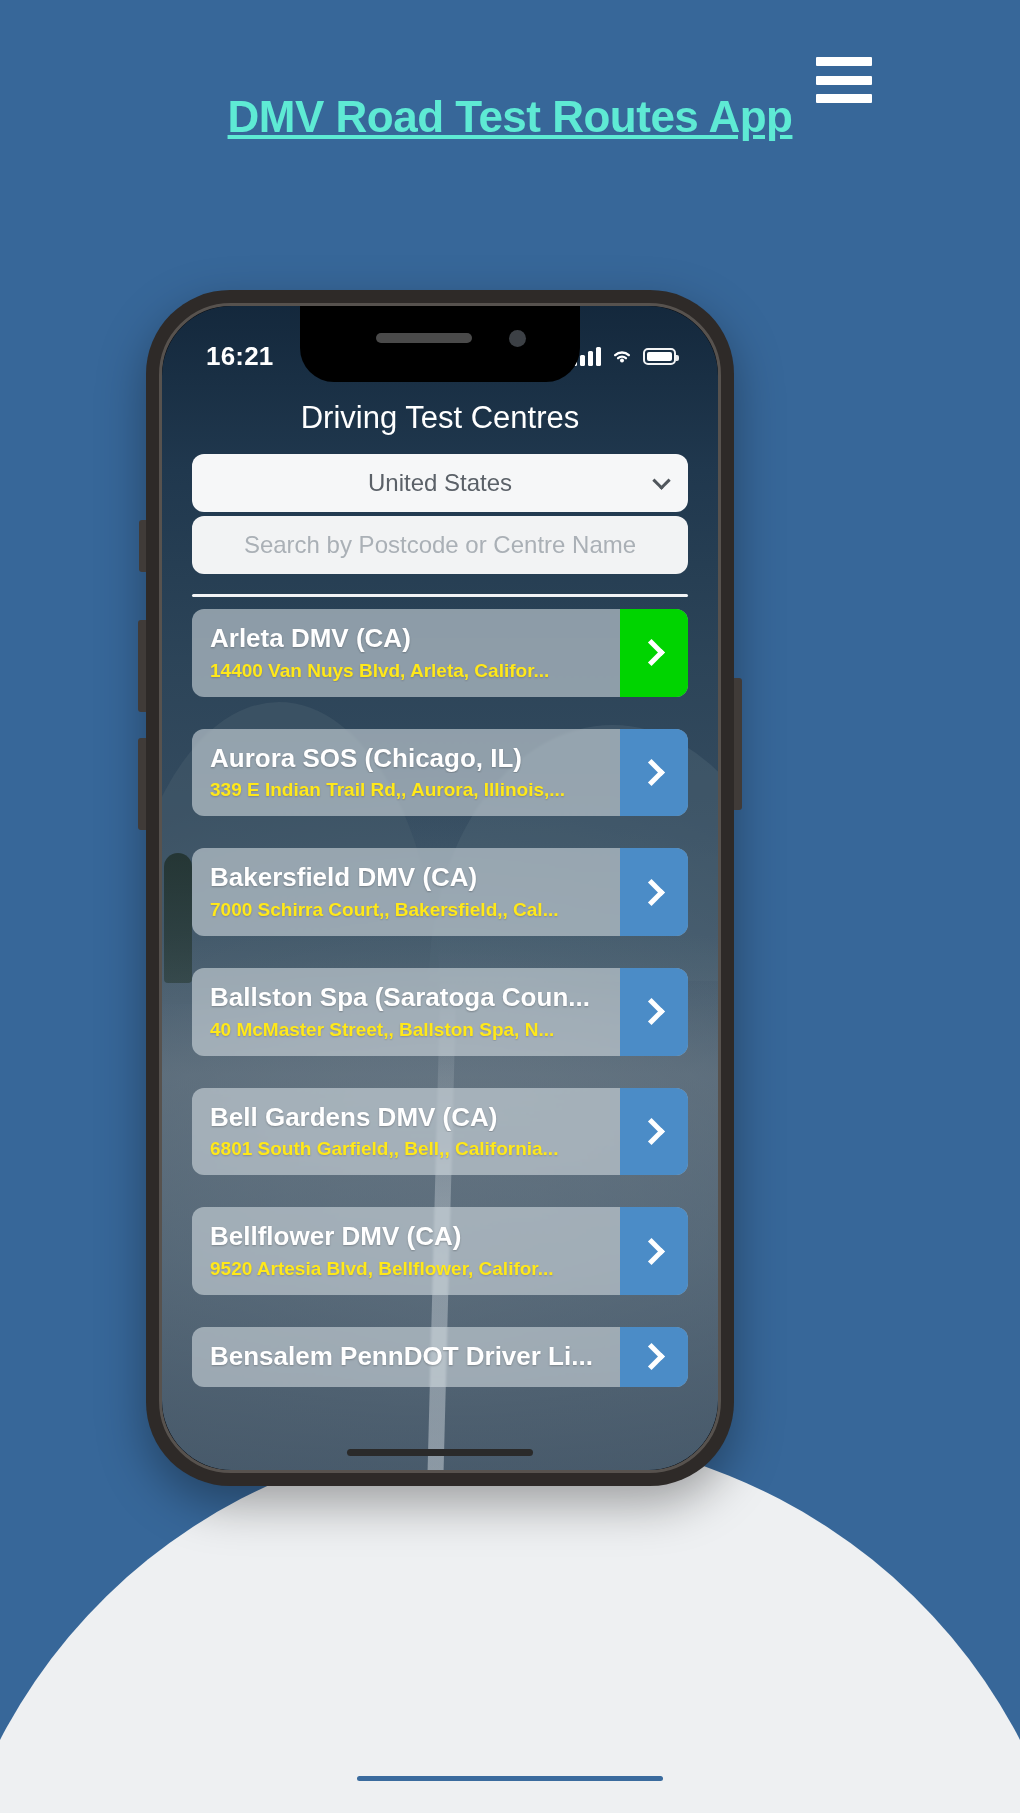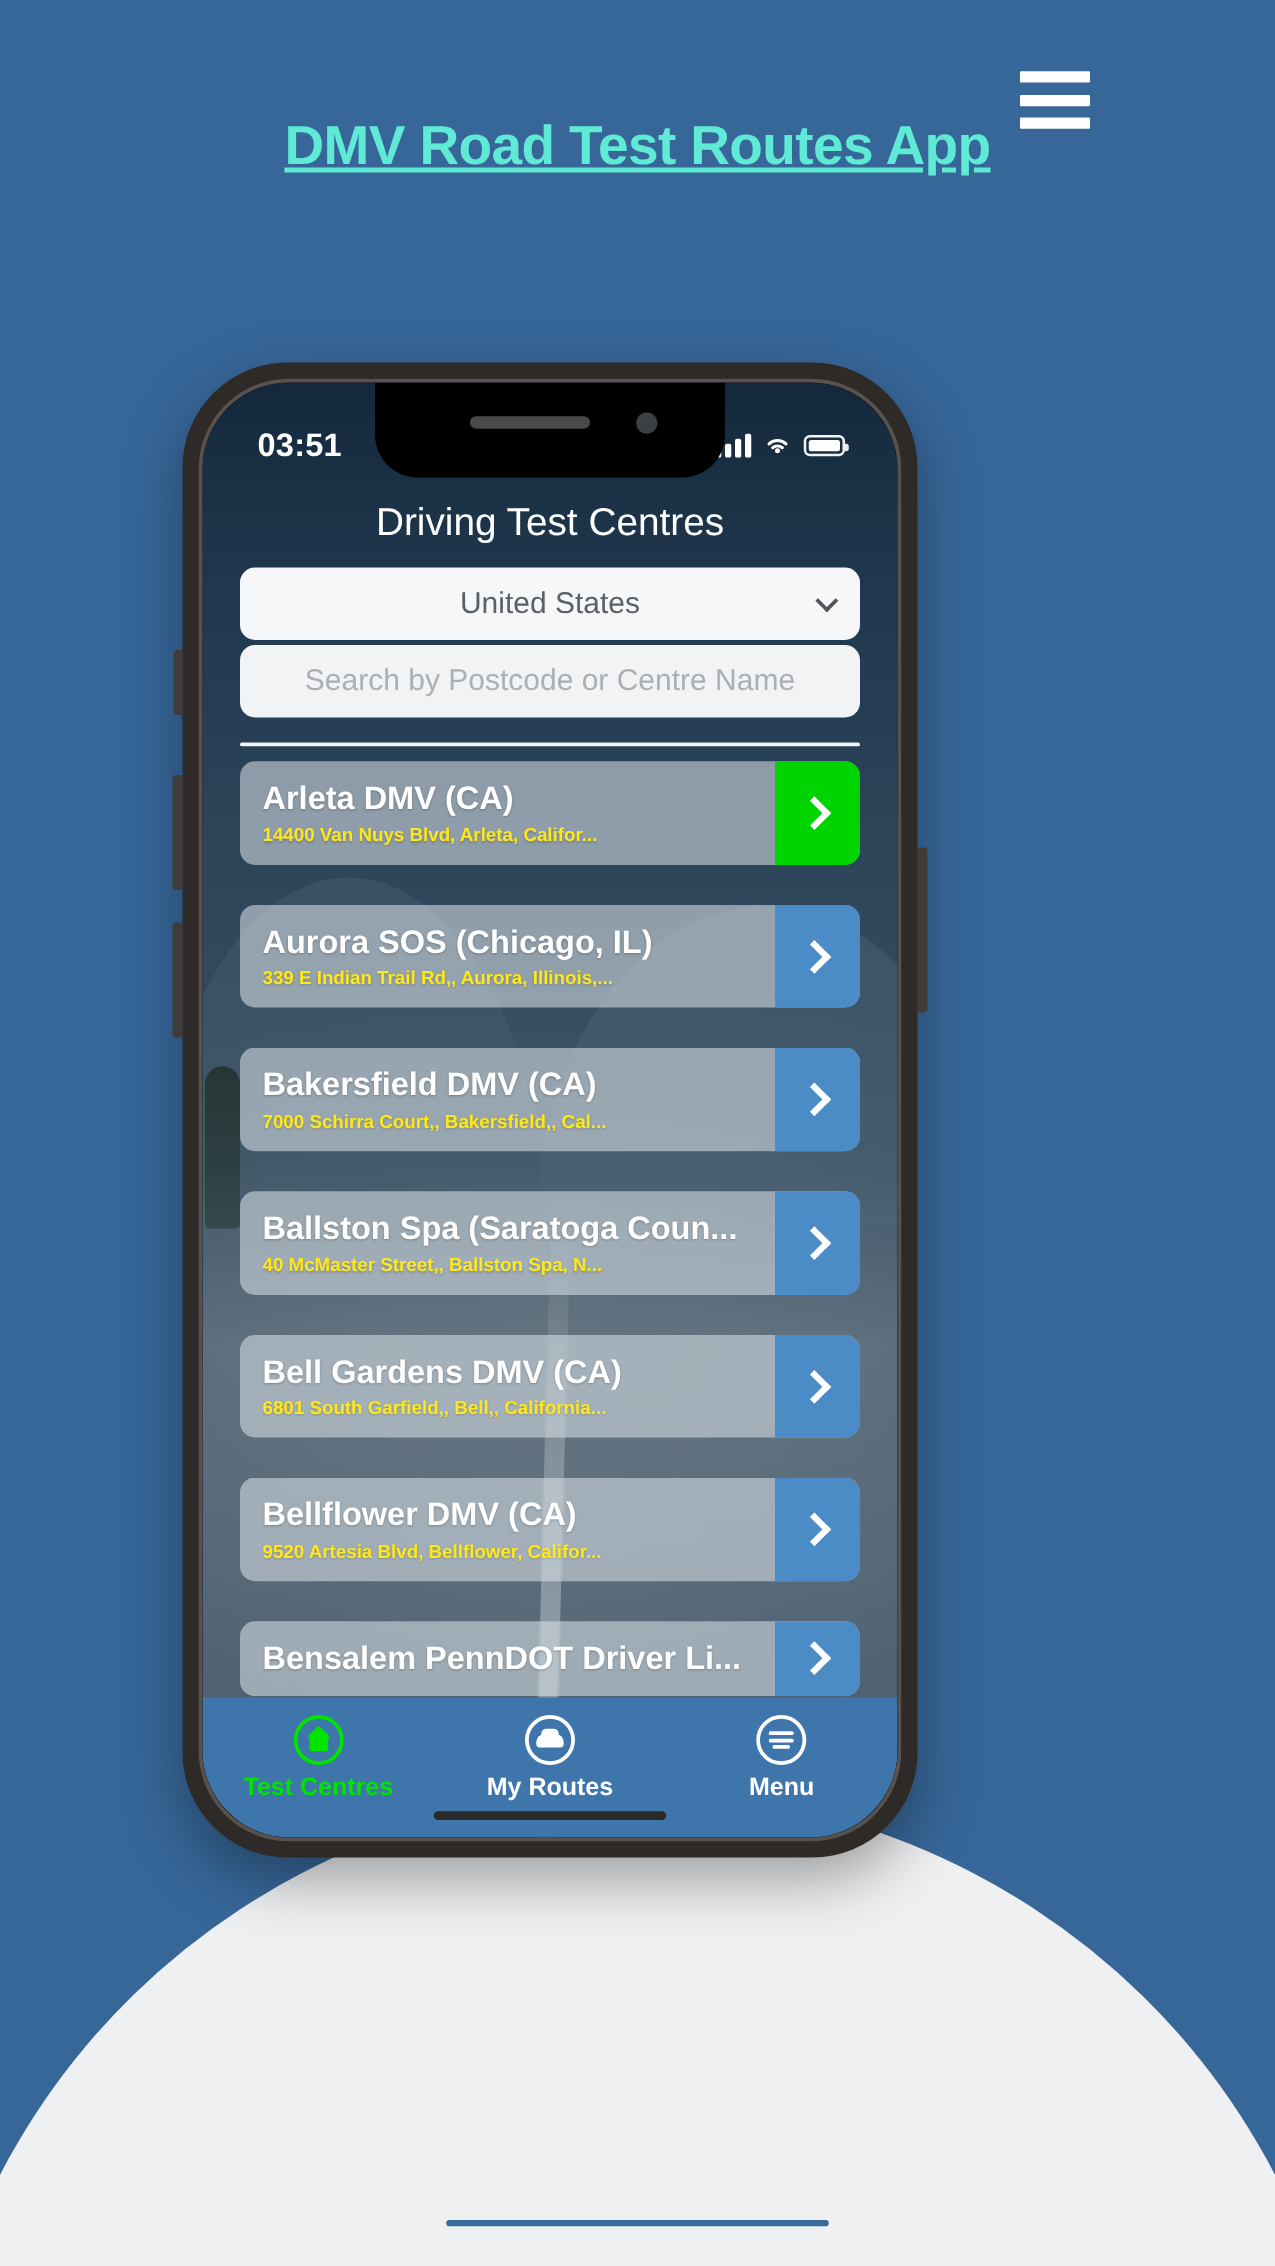--- a/index.html
+++ b/index.html
@@ -173,21 +173,21 @@
     background: rgba(214,222,228,.58);
     backdrop-filter: blur(1px);
   }
   .row-text { flex: 1; padding: 14px 18px 15px; min-width: 0; }
   .row-name {
     color: #ffffff; font-size: 26px; font-weight: 700; line-height: 1.18;
     white-space: nowrap; overflow: hidden; text-overflow: ellipsis;
     text-shadow: 0 1px 2px rgba(0,0,0,.25);
   }
   .row-addr {
-    color: #ffe81a; font-size: 15px; font-weight: 600; margin-top: 6px;
+    color: #ffe81a; font-size: 19px; font-weight: 600; margin-top: 6px;
     white-space: nowrap; overflow: hidden; text-overflow: ellipsis;
     text-shadow: 0 1px 2px rgba(0,0,0,.2);
   }
   .row-go {
     width: 68px; display: flex; align-items: center; justify-content: center;
     background: #4b8cc7; cursor: pointer;
   }
   .row-go.green { background: #00d400; }
   .chev-right {
     width: 19px; height: 19px;
@@ -258,21 +258,21 @@
       <div class="road"></div>
       <div class="road-line"></div>
       <div class="tree"></div>
 
       <div class="notch">
         <div class="notch-speaker"></div>
         <div class="notch-cam"></div>
       </div>
 
       <div class="statusbar">
-        <div class="st-time">03:51</div>
+        <div class="st-time">16:21</div>
         <div class="st-right">
           <span class="bars">
               <i></i>
               <i></i>
               <i></i>
               <i></i>
             </span>
           <svg width="24" height="18" viewBox="0 0 24 18">
             <path d="M12 15.6a2 2 0 1 0 0-4 2 2 0 0 0 0 4z" fill="#fff"></path>
             <path d="M5.2 8.1a10 10 0 0 1 13.6 0" stroke="#fff" stroke-width="2.4" fill="none" stroke-linecap="round"></path>
@@ -359,40 +359,16 @@
               <div class="row-text">
                 <div class="row-name">Bensalem PennDOT Driver Li...</div>
               </div>
               <div class="row-go">
                 <span class="chev-right"></span>
               </div>
             </div>
           </div>
       </div>
 
-      <div class="tabbar" id="tabbar">
-          <div class="tab active">
-            <div class="ic-circle">
-              <span class="ic-home"></span>
-            </div>
-            <div class="tab-label">Test Centres</div>
-          </div>
-          <div class="tab">
-            <div class="ic-circle">
-              <span class="ic-car"></span>
-            </div>
-            <div class="tab-label">My Routes</div>
-          </div>
-          <div class="tab">
-            <div class="ic-circle">
-              <span class="ic-menu">
-                <i></i>
-                <i></i>
-                <i></i>
-              </span>
-            </div>
-            <div class="tab-label">Menu</div>
-          </div>
-        </div>
       <div class="home-indicator"></div>
     </div>
   </div>
 </div>
 
 </body></html>

